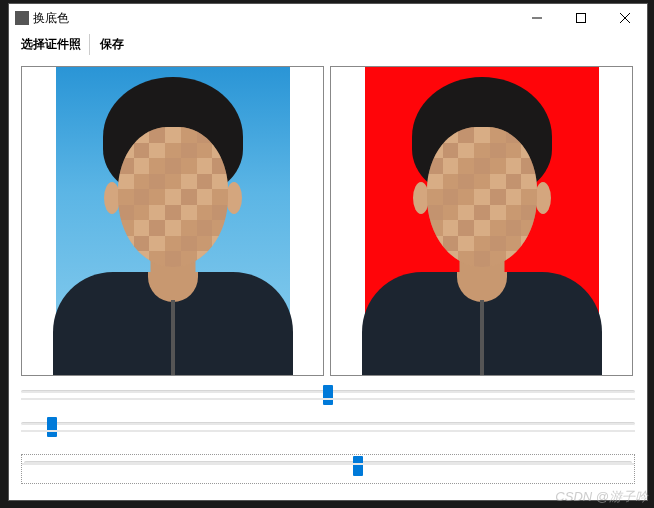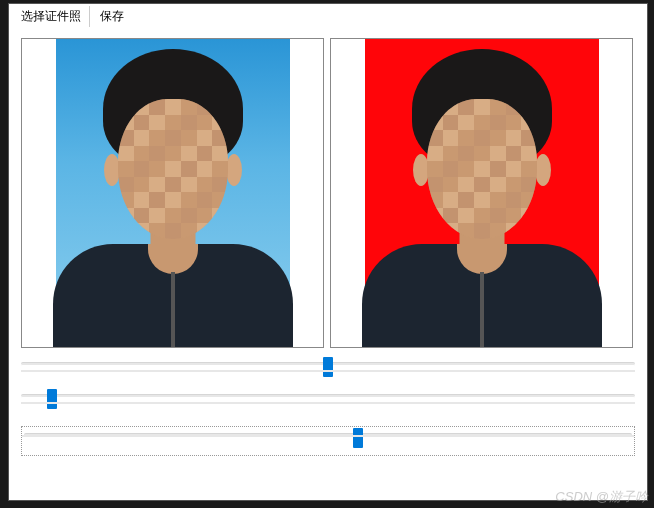--- a/index.html
+++ b/index.html
@@ -48,20 +48,21 @@
       align-items: center;
       justify-content: center;
       cursor: pointer;
     }
     .menubar {
       height: 24px;
       display: flex;
       align-items: center;
       padding: 0 4px;
       gap: 2px;
+      font-weight: bold;
     }
     .menu-item {
       padding: 2px 8px;
       cursor: pointer;
       border-right: 1px solid #ccc;
     }
     .menu-item:last-child { border-right: none; text-align: center; }
     .content {
       padding: 10px 12px 8px 12px;
     }
@@ -230,20 +231,42 @@
       color: rgba(170,170,170,0.6);
       font-style: italic;
       pointer-events: none;
       margin-top: 29px;
     }
   </style>
 </head>
 <body>
 
 <div class="window">
+  <div class="titlebar">
+    <div class="titlebar-icon"></div>
+    <div class="titlebar-title">换底色</div>
+    <div class="win-controls">
+      <div class="win-btn">
+        <svg width="10" height="10">
+            <line x1="0" y1="5" x2="10" y2="5" stroke="#000" stroke-width="1"></line>
+          </svg>
+      </div>
+      <div class="win-btn">
+        <svg width="10" height="10">
+            <rect x="0.5" y="0.5" width="9" height="9" fill="none" stroke="#000" stroke-width="1"></rect>
+          </svg>
+      </div>
+      <div class="win-btn close">
+        <svg width="10" height="10">
+            <line x1="0" y1="0" x2="10" y2="10" stroke="#000" stroke-width="1"></line>
+            <line x1="10" y1="0" x2="0" y2="10" stroke="#000" stroke-width="1"></line>
+          </svg>
+      </div>
+    </div>
+  </div>
 
   <div class="menubar">
     <div class="menu-item">选择证件照</div>
     <div class="menu-item">保存</div>
   </div>
 
   <div class="content">
     <div class="photos">
       <div class="photo-frame">
         <div class="photo-inner photo-blue">

